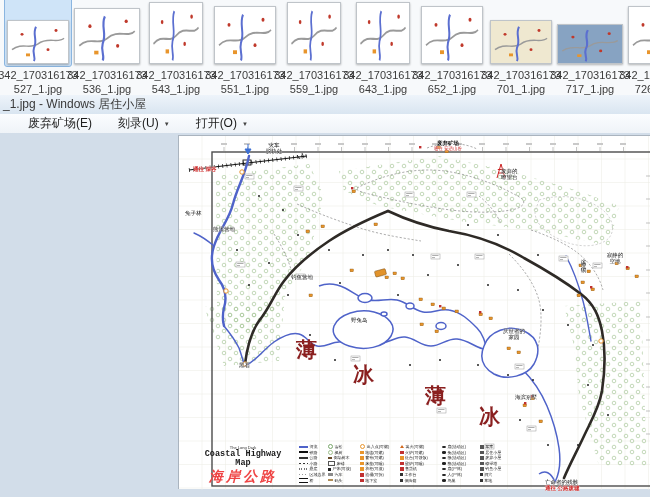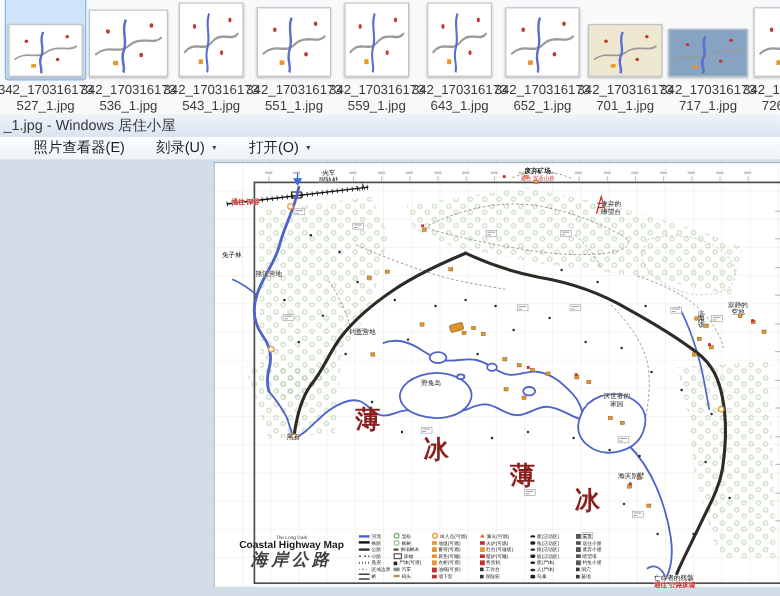--- a/index.html
+++ b/index.html
@@ -36,23 +36,23 @@
   
   .ml{position:absolute;font-size:5.5px;line-height:6px;color:#111;white-space:nowrap;
       text-shadow:0 0 1px #fff,0 0 1px #fff;}
   .ml.red{color:#cc2020;font-weight:bold;}
   .ml.ctr{text-align:center;}
   .ml.vert{writing-mode:vertical-rl;letter-spacing:3px;color:#222;}
   .ice{position:absolute;font-family:"Liberation Serif","DejaVu Serif",serif;font-weight:bold;
        color:#8a1f1f;font-size:21px;line-height:21px;}
   .mtitle{position:absolute;left:18px;top:309px;width:92px;text-align:center;}
   .mtitle .pre{font-size:4px;color:#333;line-height:5px;}
-  .mtitle .en{font-family:Liberation Sans, sans-serif;font-weight:bold;font-size:8.5px;line-height:9px;color:#1a1a1a;}
+  .mtitle .en{font-family:Liberation Mono, monospace;font-weight:bold;font-size:8.5px;line-height:9px;color:#1a1a1a;}
   .mtitle .zh{font-family:"Liberation Serif","DejaVu Serif",serif;font-style:italic;font-weight:bold;
-              font-size:14px;line-height:16px;color:#404040;letter-spacing:3px;margin-top:1px;}
+              font-size:14px;line-height:16px;color:#ef4444;letter-spacing:3px;margin-top:1px;}
   
   .legend{position:absolute;left:120px;top:308px;width:210px;height:46px;display:flex;gap:3px;font-size:4px;line-height:5.6px;color:#222;}
   .lg-col{display:flex;flex-direction:column;}
   .lg-item{display:flex;align-items:center;gap:1.5px;white-space:nowrap;}
   .lg-sw{display:inline-block;flex:0 0 auto;}
   .sw-river{width:9px;height:2px;background:#4f63c9;}
   .sw-rail{width:9px;height:2px;background:#111;}
   .sw-road{width:9px;height:1.5px;background:#333;}
   .sw-trail{width:9px;height:1px;background:repeating-linear-gradient(90deg,#333 0 2px,transparent 2px 4px);}
   .sw-cliff{width:9px;height:2px;background:repeating-linear-gradient(90deg,#777 0 1px,transparent 1px 2.5px);}
@@ -249,21 +249,21 @@
     </div>
   </div>
 
 <div class="titlebar">
   <span>_1.jpg - Windows 居住小屋</span>
 </div>
 
 <div class="menubar">
 
     <div class="menu-item">
-      <span>照片查看器(E)</span>
+      <span>废弃矿场(E)</span>
 
     </div>
 
     <div class="menu-item">
       <span>刻录(U)</span>
       <span class="caret">▼</span>
     </div>
 
     <div class="menu-item">
       <span>打开(O)</span>

